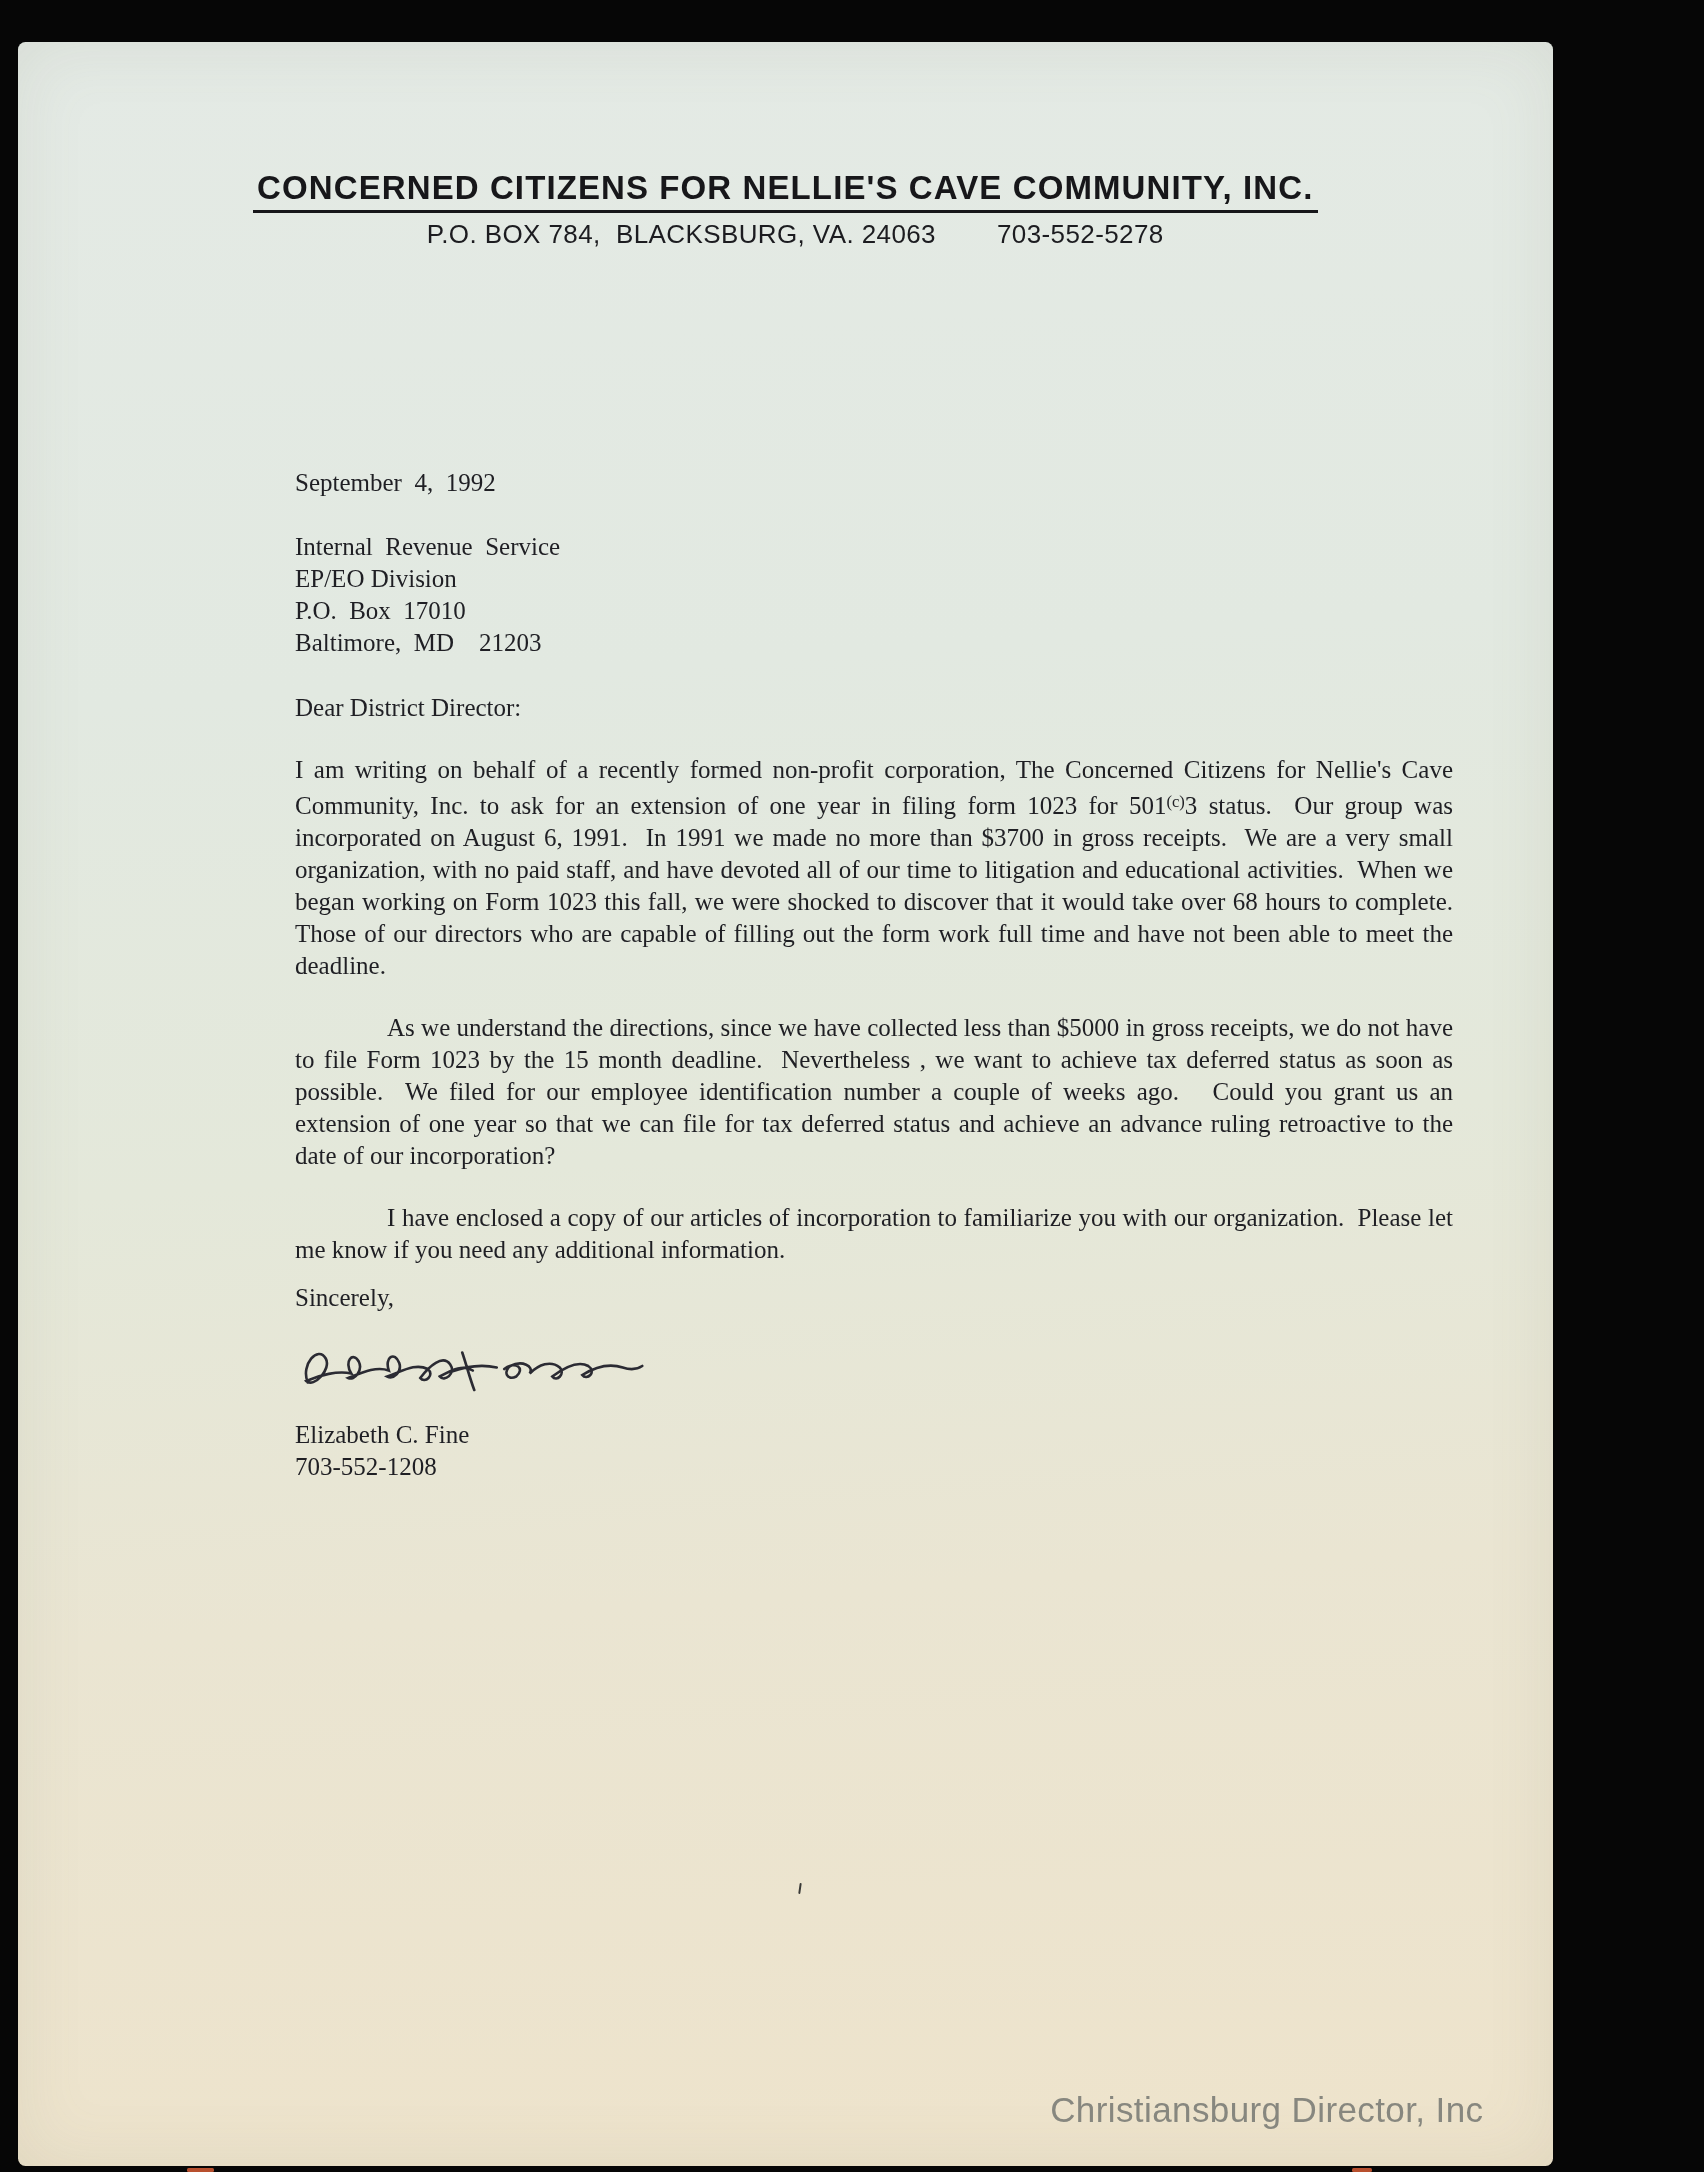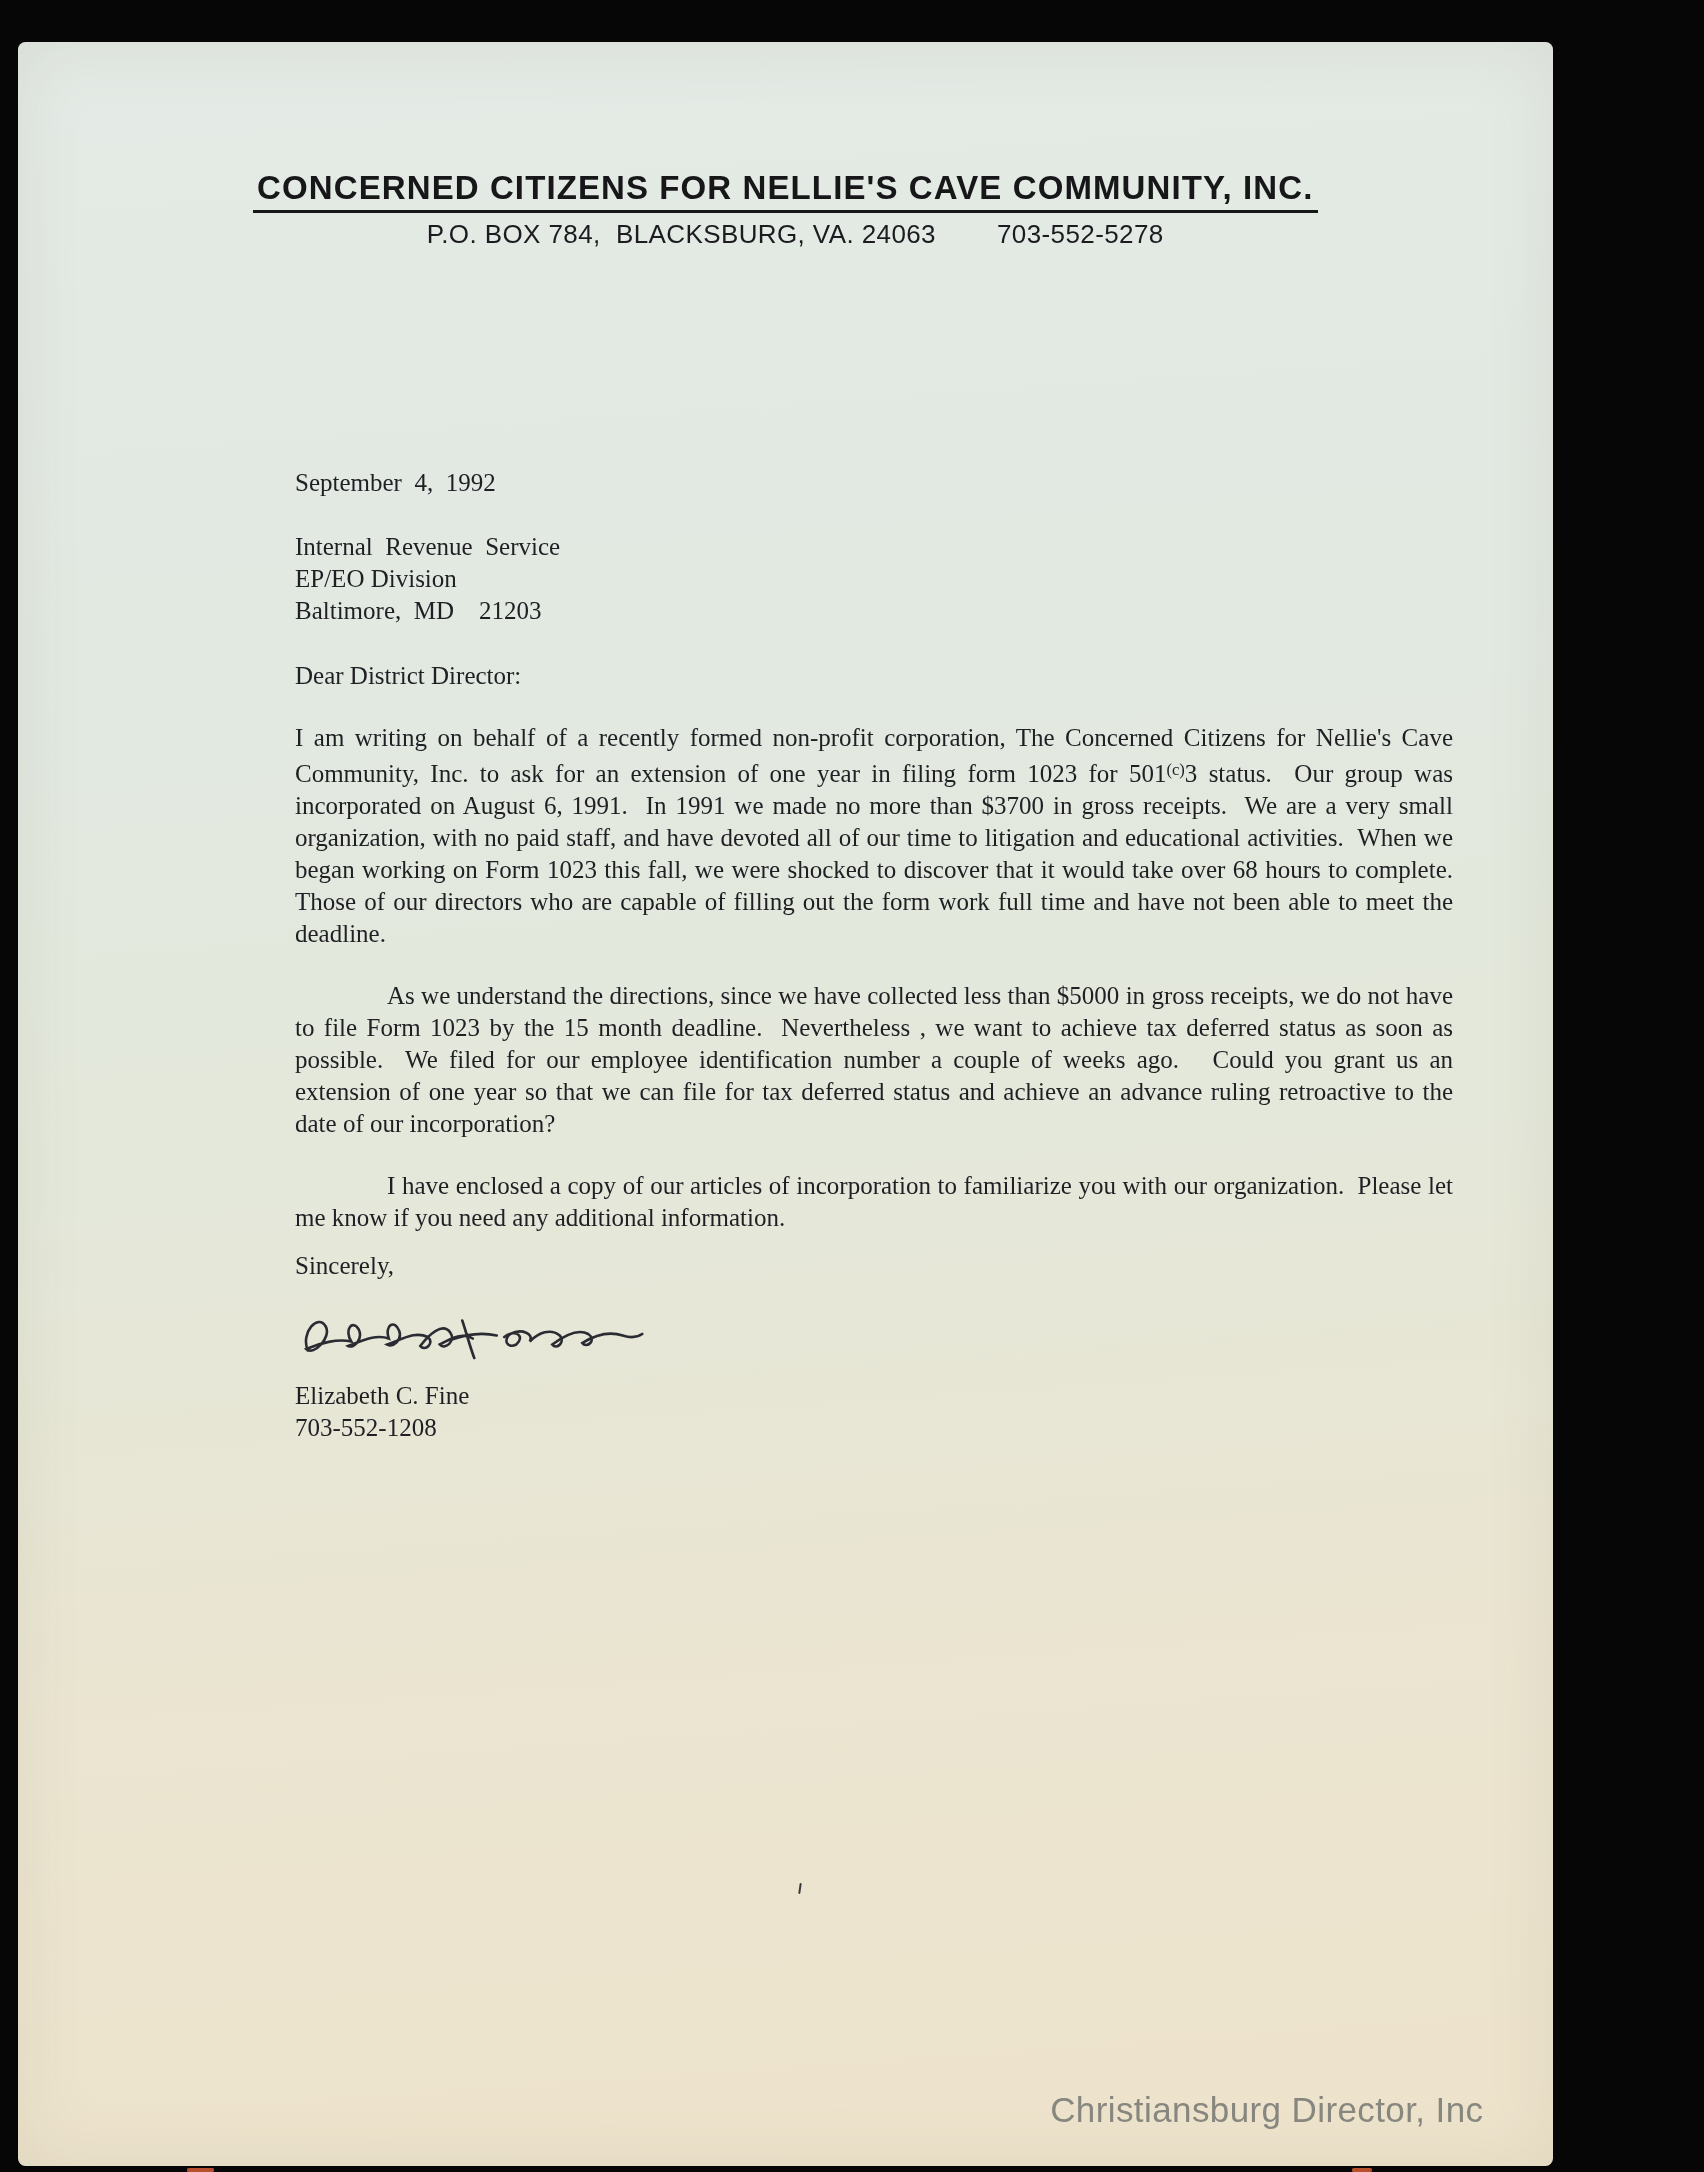--- a/index.html
+++ b/index.html
@@ -93,21 +93,21 @@
   }
   .closing {
     margin-top: 16px;
     white-space: pre;
   }
   .signature-wrap {
     margin-top: 19.6px;
     height: 78px;
   }
   .signer-block {
-    margin-top: 1px;
+    margin-top: 8px;
   }
   .signer-line {
     white-space: pre;
   }
   .watermark {
     position: absolute;
     right: 69px;
     bottom: 36px;
     font-family: "Liberation Sans", sans-serif;
     font-size: 35px;
@@ -145,20 +145,21 @@
       <div class="letterhead-sub">P.O. BOX 784,  BLACKSBURG, VA. 24063        703-552-5278</div>
     </div>
 
     <div class="letter-body">
 
       <div class="date-line">September  4,  1992</div>
 
       <div class="recipient-block">
         <div class="recipient-line">Internal  Revenue  Service</div>
         <div class="recipient-line">EP/EO Division</div>
+        <div class="recipient-line">P.O.  Box  17010</div>
         <div class="recipient-line">Baltimore,  MD    21203</div>
       </div>
 
       <div class="salutation">Dear District Director:</div>
 
       <div class="para"><span>I am writing on behalf of a recently formed non-profit corporation, The Concerned Citizens for Nellie's Cave Community, Inc. to ask for an extension of one year in filing form 1023 for 501</span><span class="sup-note">(c)</span><span>3 status.  Our group was incorporated on August 6, 1991.  In 1991 we made no more than $3700 in gross receipts.  We are a very small organization, with no paid staff, and have devoted all of our time to litigation and educational activities.  When we began working on Form 1023 this fall, we were shocked to discover that it would take over 68 hours to complete.  Those of our directors who are capable of filling out the form work full time and have not been able to meet the deadline.</span></div>
 
       <div class="para indented">As we understand the directions, since we have collected less than $5000 in gross receipts, we do not have to file Form 1023 by the 15 month deadline.  Nevertheless , we want to achieve tax deferred status as soon as possible.  We filed for our employee identification number a couple of weeks ago.   Could you grant us an extension of one year so that we can file for tax deferred status and achieve an advance ruling retroactive to the date of our incorporation?</div>
 
       <div class="para indented">I have enclosed a copy of our articles of incorporation to familiarize you with our organization.  Please let me know if you need any additional information.</div>

